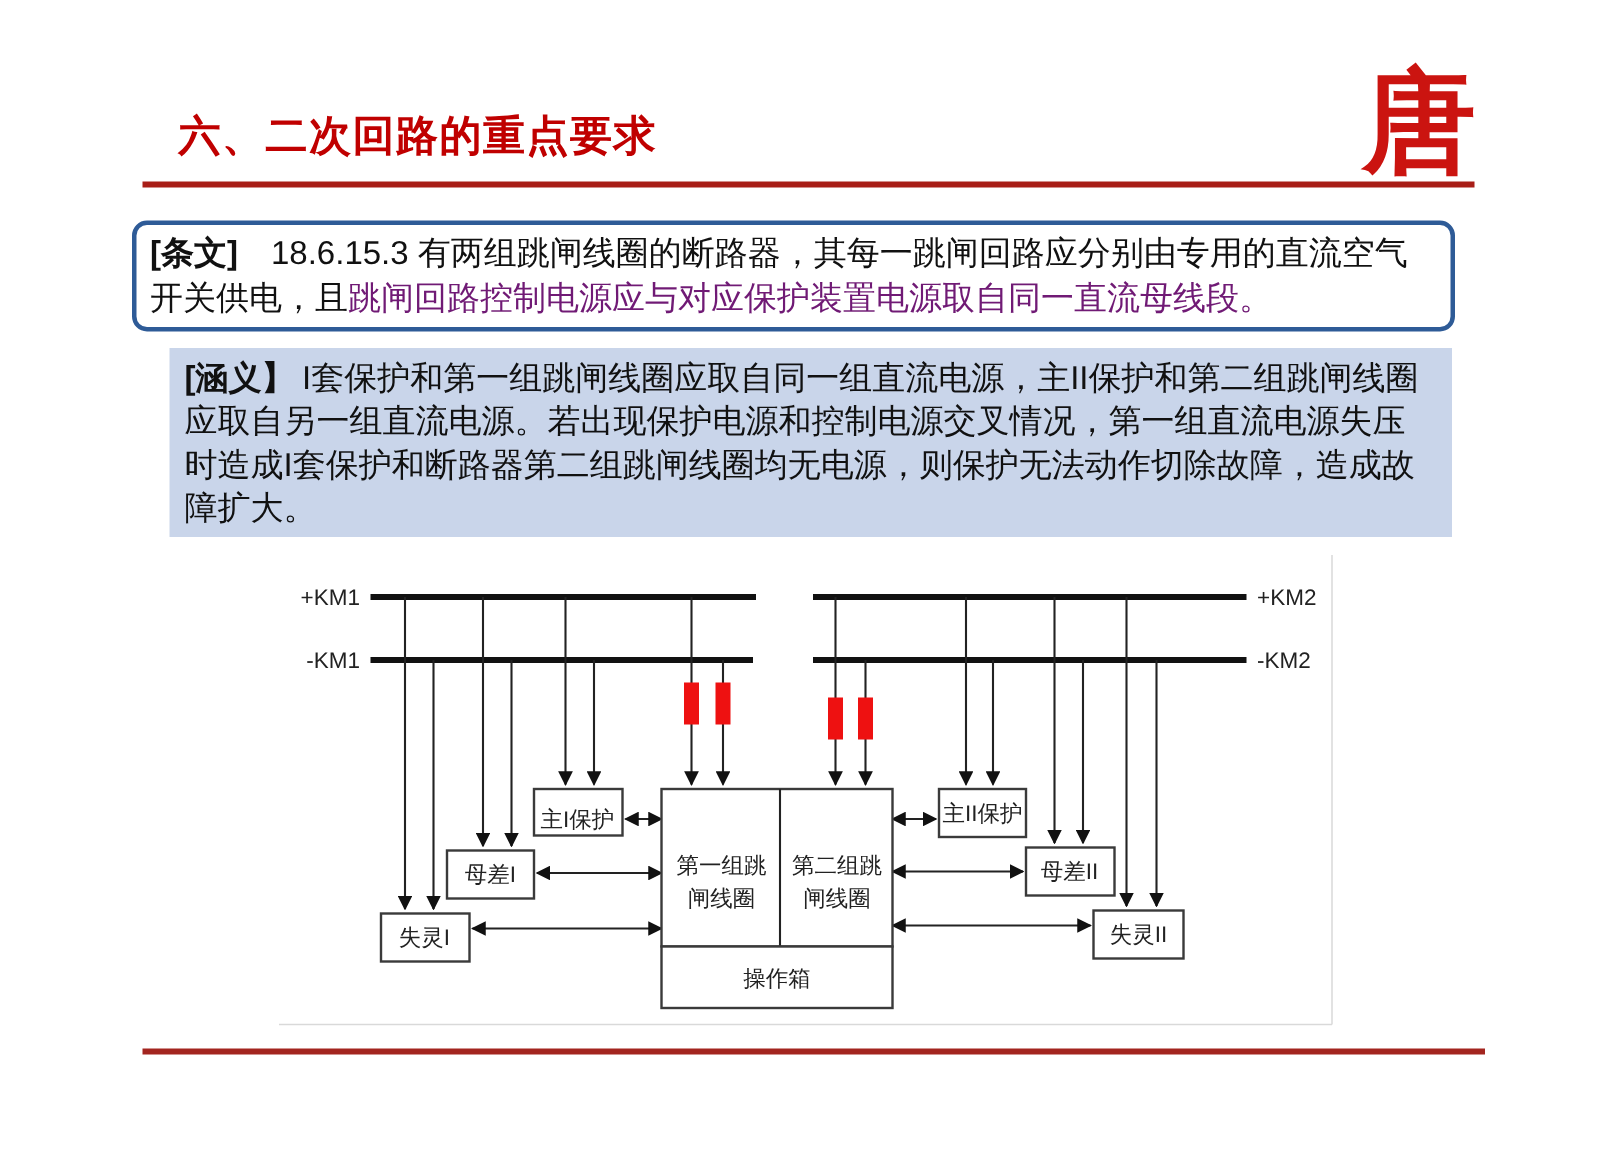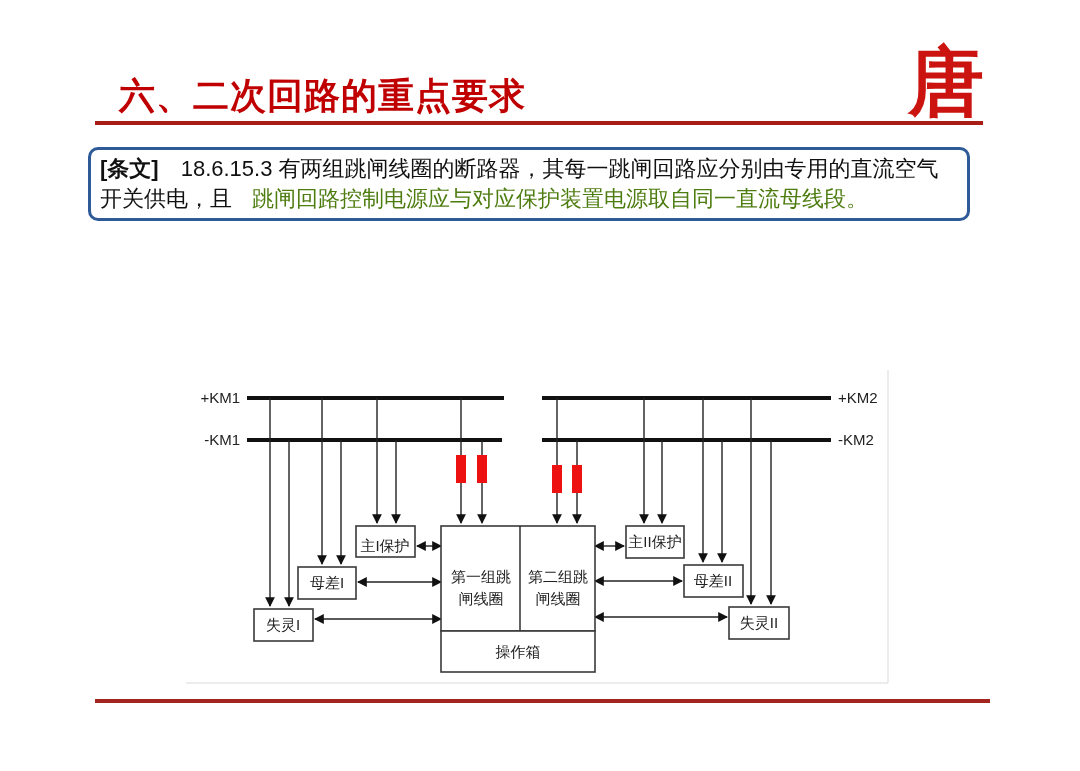--- a/index.html
+++ b/index.html
@@ -4,37 +4,37 @@
 <style>
   html,body{margin:0;padding:0;}
   body{
     width:1080px;height:771px;background:#ffffff;position:relative;overflow:hidden;
     font-family:"Liberation Sans",sans-serif;
   }
   .slide{position:absolute;inset:0;background:#fff;}
 
   .page-title{
     position:absolute;left:119px;top:72px;
-    font-size:36px;font-weight:bold;color:#c00000;letter-spacing:1px;white-space:nowrap;
+    font-size:28px;font-weight:bold;color:#c00000;letter-spacing:1px;white-space:nowrap;
   }
   .title-rule{
     position:absolute;left:95px;top:121px;width:888px;height:4px;background:#a81e17;
   }
   .logo{
     position:absolute;left:901px;top:42px;width:90px;height:82px;
     font-size:76px;line-height:80px;font-weight:bold;color:#cb1410;text-align:center;
   }
 
   .clause-box{
     position:absolute;left:88px;top:147px;width:882px;box-sizing:border-box;
     border:3px solid #2e5b97;border-radius:10px;background:#fff;
     padding:4px 9px;font-size:22px;line-height:30px;color:#111;
   }
   .clause-box .tag{font-weight:bold;margin-right:22px;}
-  .clause-box .red{color:#4d7c0f;margin-left:20px;}
+  .clause-box .red{color:#701a75;}
 
   .meaning-box{
     position:absolute;left:113px;top:232px;width:855px;box-sizing:border-box;
     background:#c9d5ea;padding:5px 10px;
     font-size:22px;line-height:29px;color:#111;
   }
   .meaning-box .tag{font-weight:bold;margin-right:5px;}
 
   .diagram{position:absolute;left:184px;top:370px;width:710px;height:315px;}
   .diagram svg{display:block;}
@@ -57,20 +57,23 @@
 <div class="slide">
 
   <div class="page-title">六、二次回路的重点要求</div>
   <div class="title-rule"></div>
   <div class="logo">唐</div>
 
   <div class="clause-box">
     <span class="tag">[条文]</span><span>18.6.15.3 有两组跳闸线圈的断路器，其每一跳闸回路应分别由专用的直流空气开关供电，且</span><span class="red">跳闸回路控制电源应与对应保护装置电源取自同一直流母线段。</span>
   </div>
 
+  <div class="meaning-box">
+    <span class="tag">[涵义】</span><span>I套保护和第一组跳闸线圈应取自同一组直流电源，主II保护和第二组跳闸线圈应取自另一组直流电源。若出现保护电源和控制电源交叉情况，第一组直流电源失压时造成I套保护和断路器第二组跳闸线圈均无电源，则保护无法动作切除故障，造成故障扩大。</span>
+  </div>
 
   <div class="diagram">
     <svg width="710" height="315" viewBox="0 0 710 315">
       <defs>
         <marker id="ah" viewBox="0 0 10 10" refX="9" refY="5" markerWidth="7" markerHeight="7" orient="auto-start-reverse">
           <path d="M0,0 L10,5 L0,10 z" fill="#111"></path>
         </marker>
       </defs>
 
       <g>

